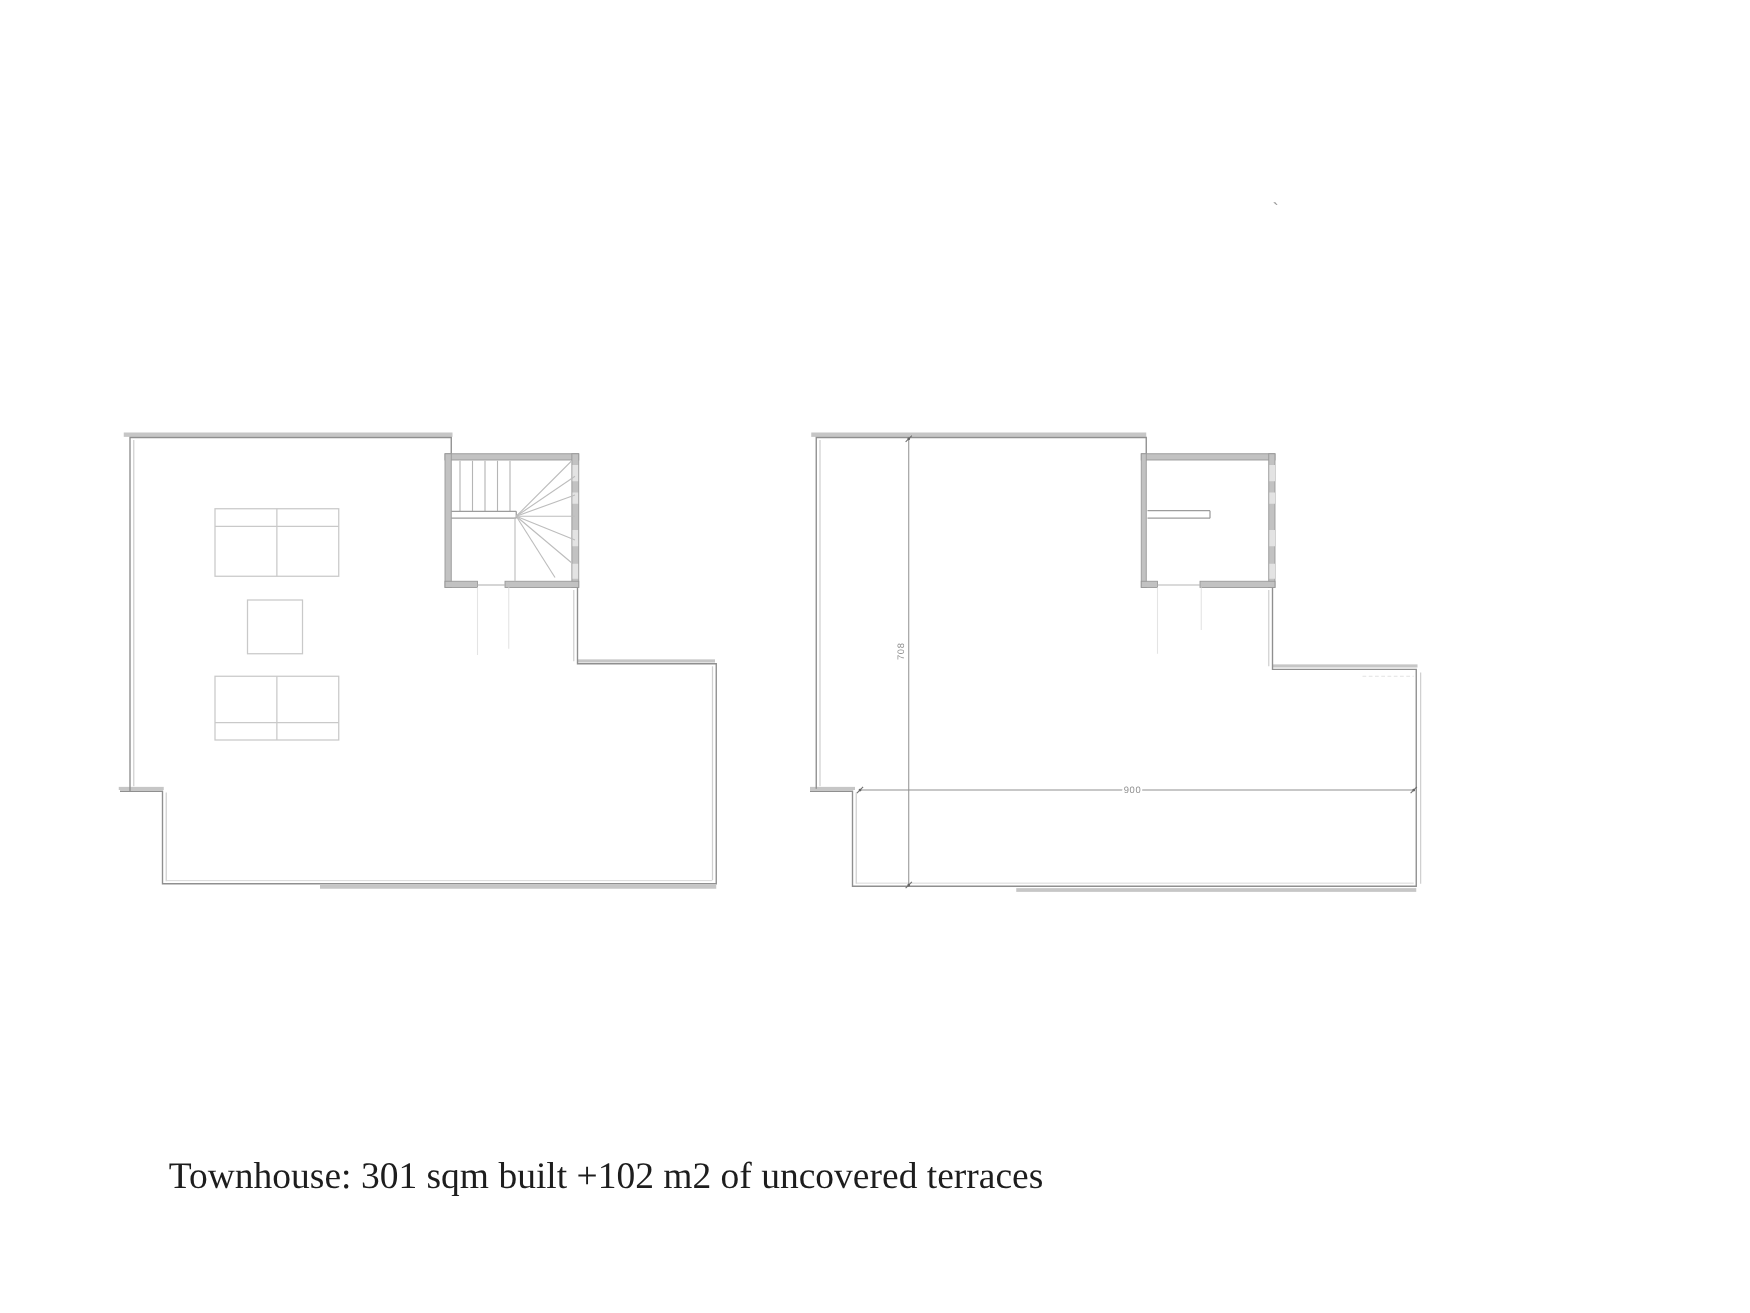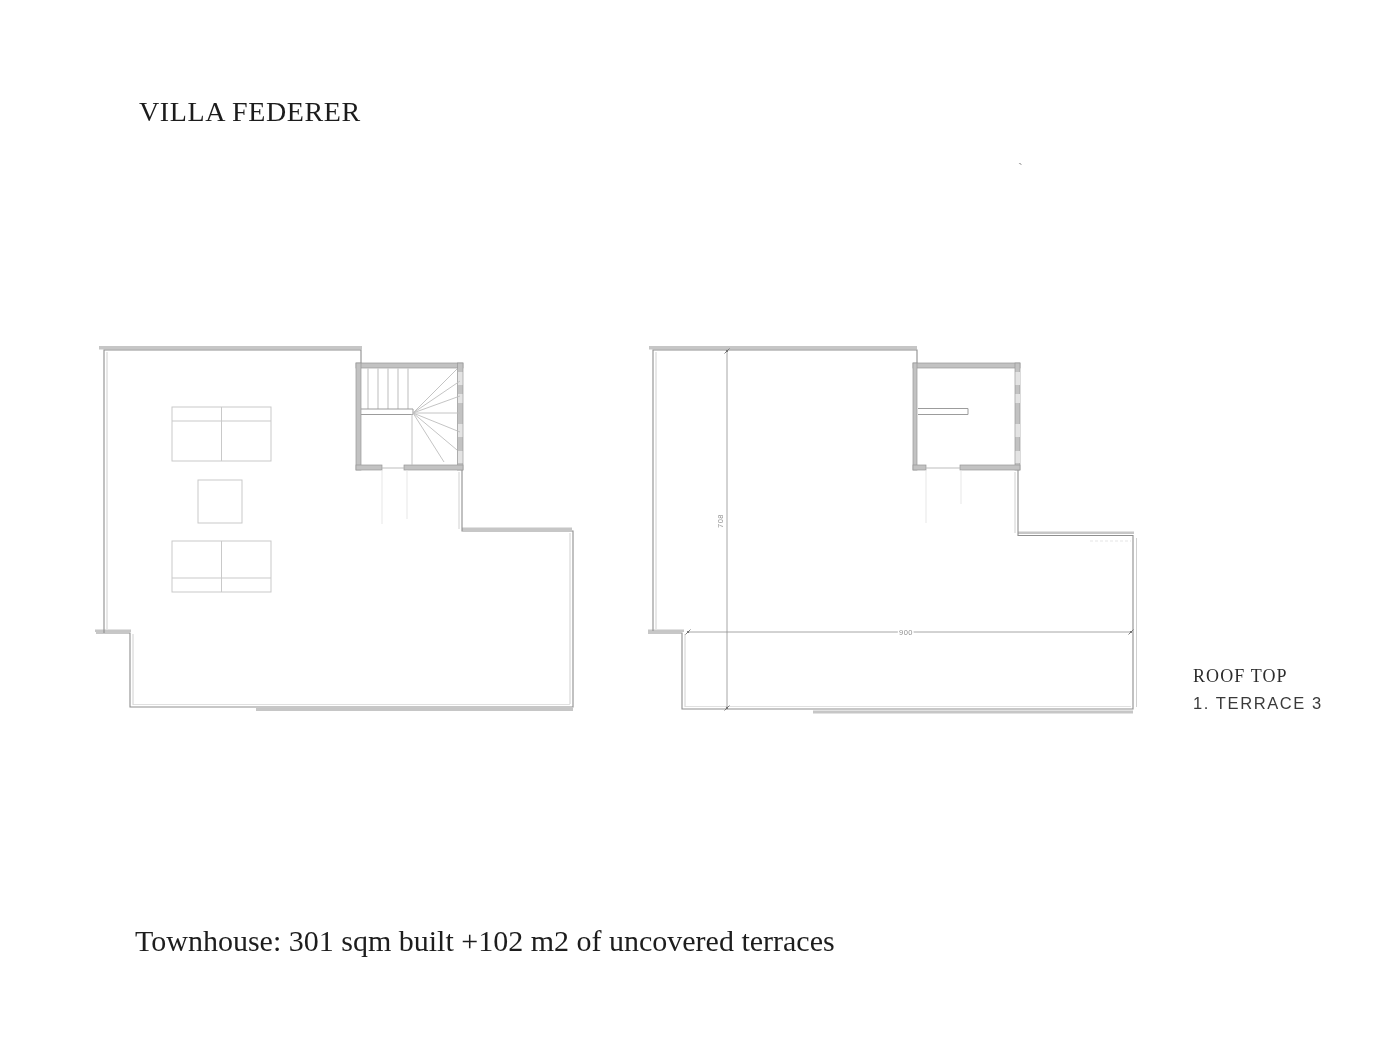--- a/index.html
+++ b/index.html
@@ -17,21 +17,20 @@
                letter-spacing:1.6px;color:#3a3a3a;white-space:nowrap;}
   .stray{left:1018px;top:160px;font-size:15px;color:#9a9a9a;}
   svg{display:block;}
   svg text{font-family:"Liberation Sans",sans-serif;}
 </style>
 </head>
 <body>
 
 <div class="canvas">
 
-  <div class="abs page-title">VILLA FEDERER</div>
 
   <span class="abs stray">`</span>
 
   <svg class="abs" style="left:88px;top:338px;" width="505" height="385" viewBox="88 338 505 385">
     <g>
 
       <rect x="99" y="346" width="263" height="3.5" fill="#c6c6c6"></rect>
       <rect x="95" y="629.5" width="36" height="2.5" fill="#c6c6c6"></rect>
       <rect x="256" y="708" width="317" height="3" fill="#c6c6c6"></rect>
       <rect x="462" y="527.5" width="110" height="2.5" fill="#c6c6c6"></rect>
@@ -157,20 +156,16 @@
         <circle cx="727" cy="351" r="1.1"></circle>
         <circle cx="727" cy="708" r="1.1"></circle>
         <circle cx="688" cy="632" r="1.1"></circle>
         <circle cx="1131" cy="632" r="1.1"></circle>
       </g>
       <text x="723" y="521" transform="rotate(-90 723 521)" text-anchor="middle" font-size="7.5" letter-spacing="0.5" fill="#8f8f8f" stroke="#ffffff" stroke-width="3" paint-order="stroke">708</text>
       <text x="906" y="634.5" text-anchor="middle" font-size="7.5" letter-spacing="0.5" fill="#8f8f8f" stroke="#ffffff" stroke-width="3" paint-order="stroke">900</text>
     </g>
   </svg>
 
-  <div class="abs legend">
-    <div class="legend-title">ROOF TOP</div>
-    <div class="legend-item">1. TERRACE 3</div>
-  </div>
 
   <div class="abs caption">Townhouse: 301 sqm built +102 m2 of uncovered terraces</div>
 
 </div>
 
 </body></html>

